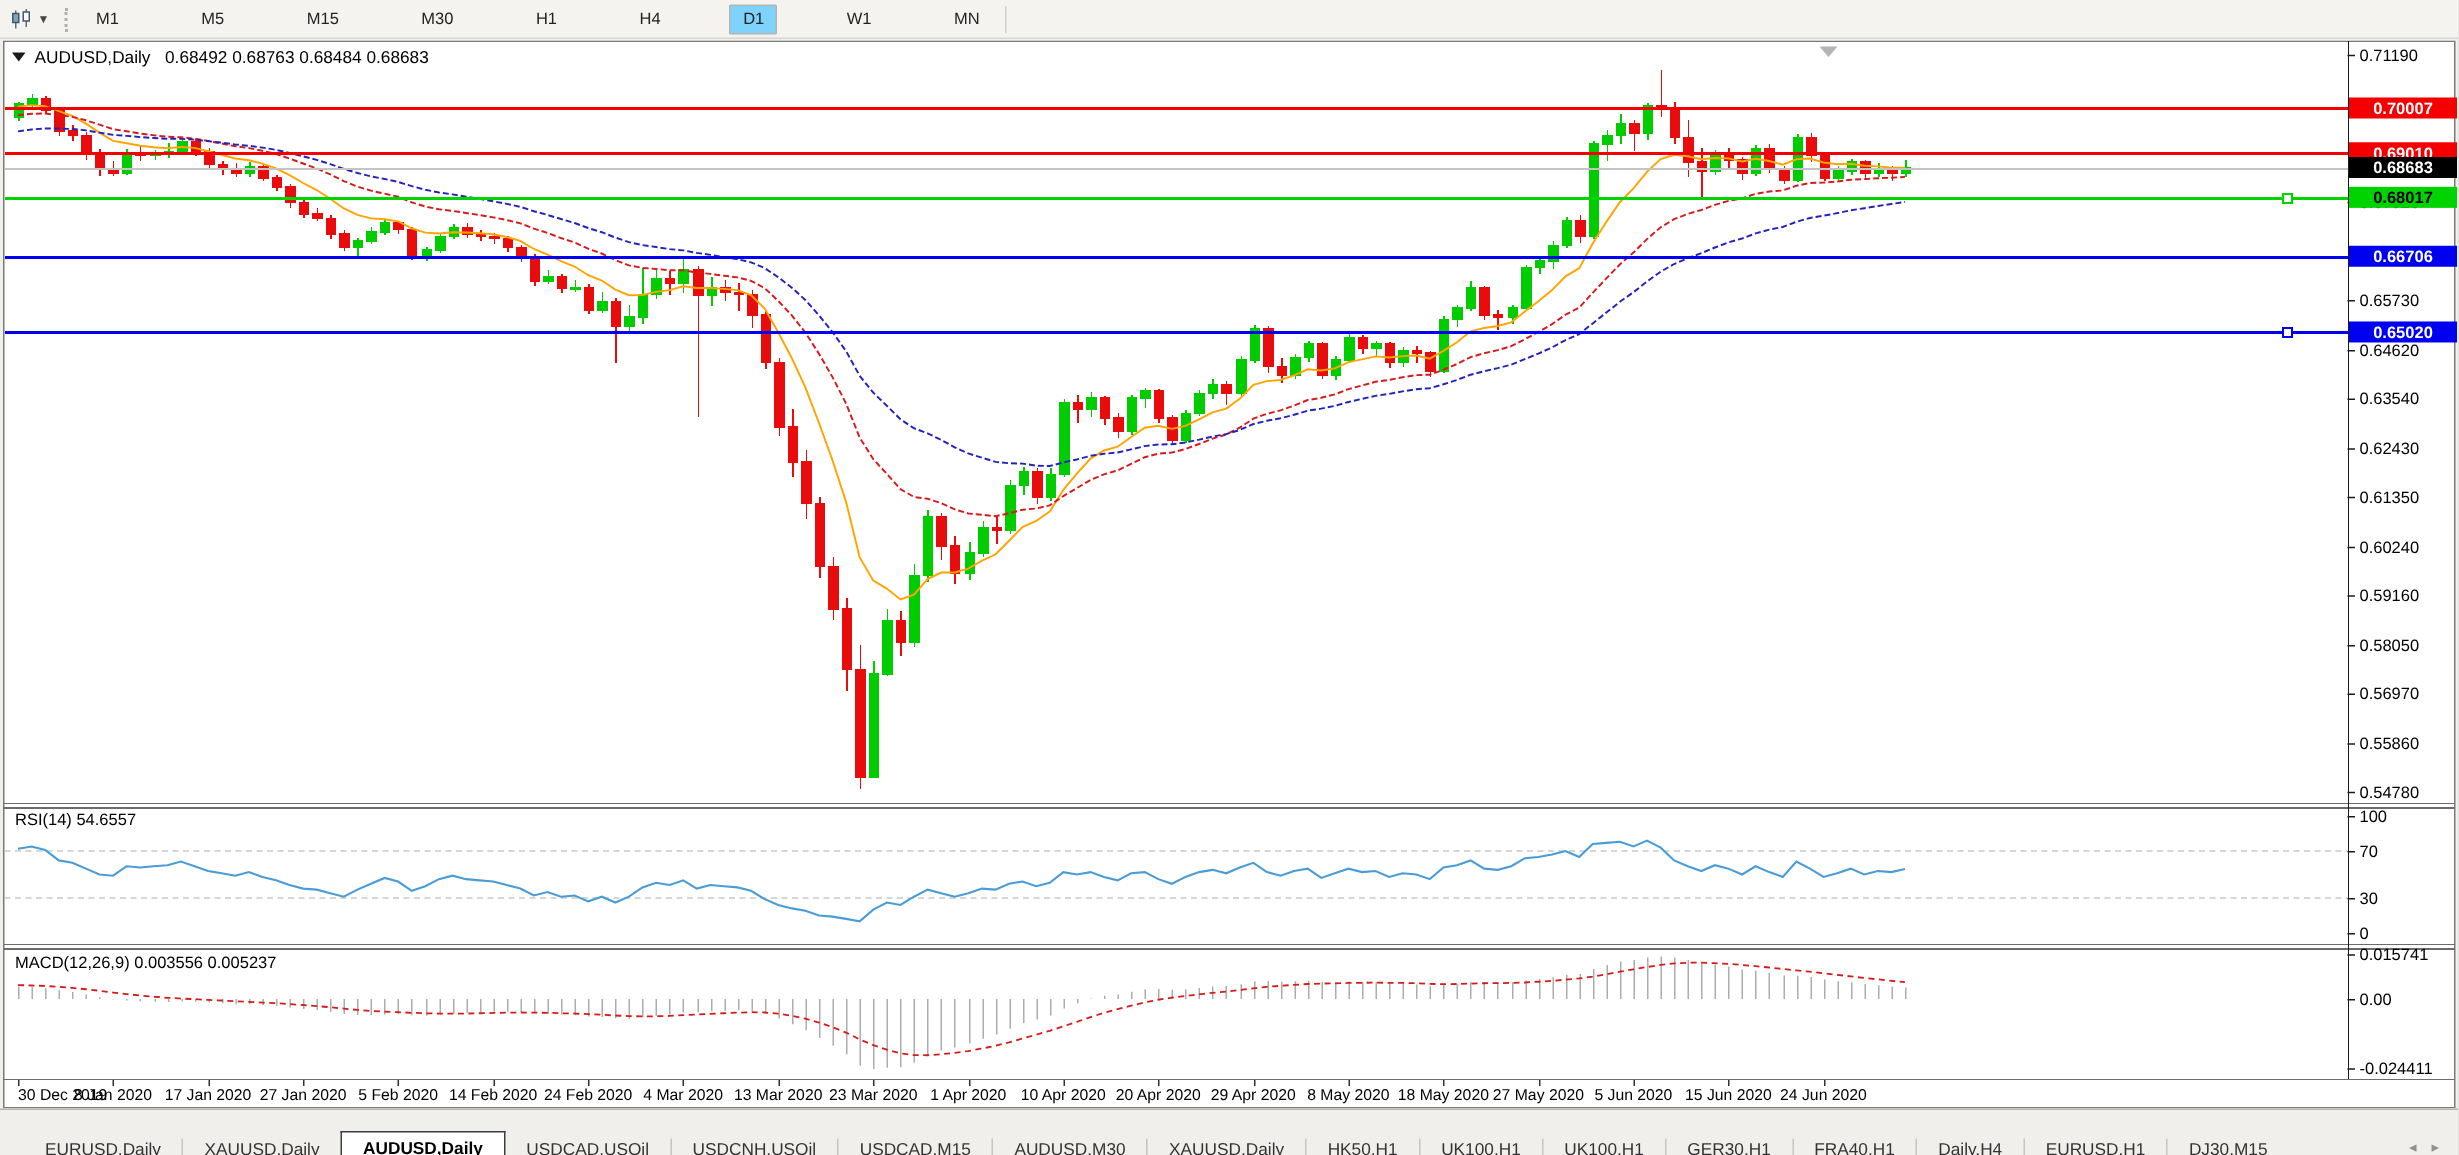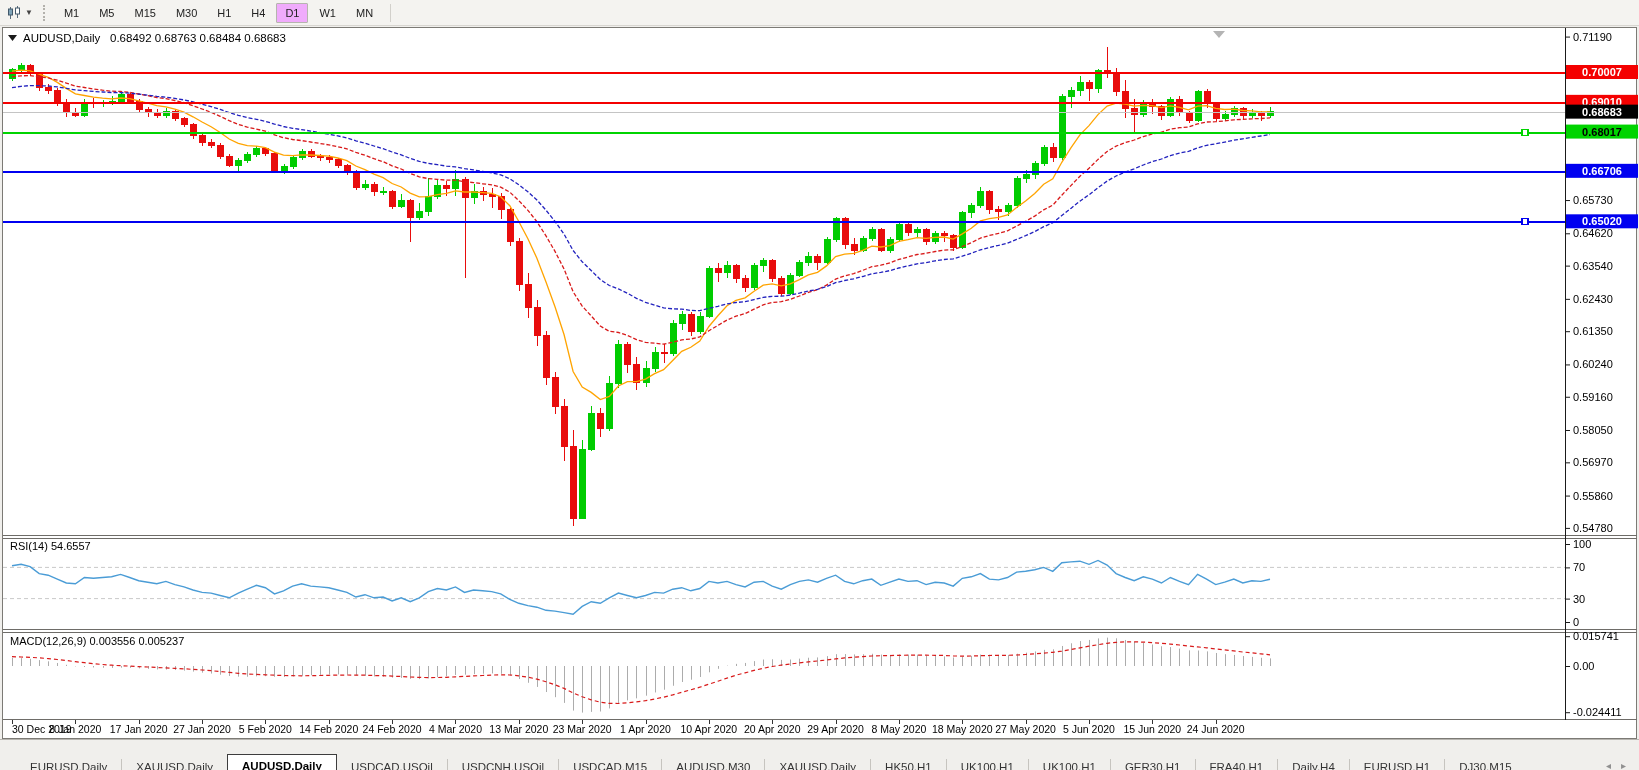--- a/index.html
+++ b/index.html
@@ -4,21 +4,21 @@
 <style>
   html,body{margin:0;padding:0;background:#d6d3ce;}
   .terminal{position:relative;width:1639px;height:770px;background:#f0efec;font-family:"Liberation Sans",sans-serif;overflow:hidden;}
   
   .toolbar{position:absolute;left:0;top:0;width:100%;height:26px;background:#f4f3f0;border-bottom:1px solid #d8d6d1;display:flex;align-items:center;box-sizing:border-box;}
   .tool-icon{display:flex;align-items:center;margin-left:4px;padding:2px 3px;}
   .caret{font-size:8px;color:#444;margin-left:2px;}
   .grip{width:2px;height:16px;border-left:2px dotted #b3b1ac;margin:0 7px;}
   .vsep{width:1px;height:18px;background:#d2d0cb;margin:0 7px;}
   .tfbtn{font-size:11px;color:#222;padding:3px 8px;margin:0 1px;border:1px solid transparent;border-radius:1px;}
-  .tfbtn.active{background:#f0abfc;border-color:#b6b4af;}
+  .tfbtn.active{background:#7dd3fc;border-color:#b6b4af;}
   
   .tabbar{position:absolute;left:0;top:739px;width:100%;height:40px;background:#f0efec;border-top:1px solid #b7b5b0;border-bottom:1px solid #b7b5b0;display:flex;align-items:flex-end;padding-left:16px;box-sizing:border-box;}
   .tab{font-size:11.5px;color:#333;padding:5px 14px 5px;white-space:nowrap;}
   .tab.active{background:#fff;font-weight:bold;color:#000;border:1px solid #3d3d3d;border-bottom:none;padding-bottom:6px;}
   .tabsep{width:1px;height:13px;background:#c6c4bf;margin-bottom:6px;}
   .tabnav{position:absolute;right:8px;bottom:7px;color:#909090;font-size:10px;}
   .tabnav span{padding:0 5px;}
   svg text{font-family:"Liberation Sans",sans-serif;}
 </style>
 </head>
@@ -30,21 +30,21 @@
     <div class="tool-icon">
       <svg width="16" height="14" viewBox="0 0 16 14">
         <line x1="3.5" y1="1" x2="3.5" y2="13" stroke="#5a6e7e" stroke-width="1"></line>
         <rect x="1.5" y="3" width="4" height="6" fill="#7fa3b8" stroke="#42586a"></rect>
         <line x1="10.5" y1="0" x2="10.5" y2="12" stroke="#5a6e7e" stroke-width="1"></line>
         <rect x="8.5" y="2" width="4" height="6" fill="#fff" stroke="#42586a"></rect>
       </svg>
       <span class="caret">▼</span>
     </div>
     <div class="grip"></div>
-    <div id="tf-buttons" style="display:flex;align-items:center;">
+    <div id="tf-buttons" style="display:flex;align-items:center;gap:35px;">
         <div class="tfbtn">M1</div>
         <div class="tfbtn">M5</div>
         <div class="tfbtn">M15</div>
         <div class="tfbtn">M30</div>
         <div class="tfbtn">H1</div>
         <div class="tfbtn">H4</div>
         <div class="tfbtn active">D1</div>
         <div class="tfbtn">W1</div>
         <div class="tfbtn">MN</div>
       </div>

